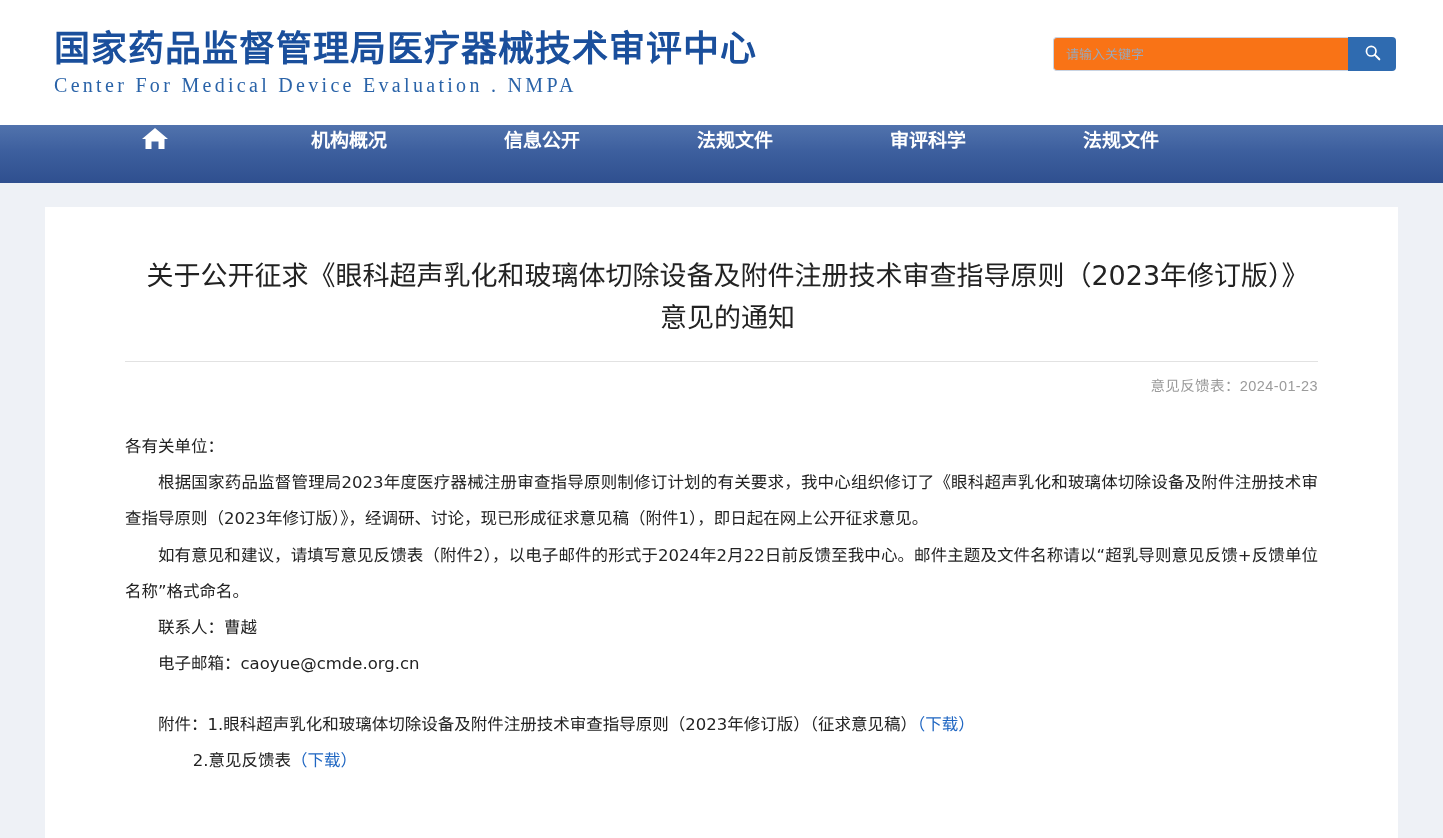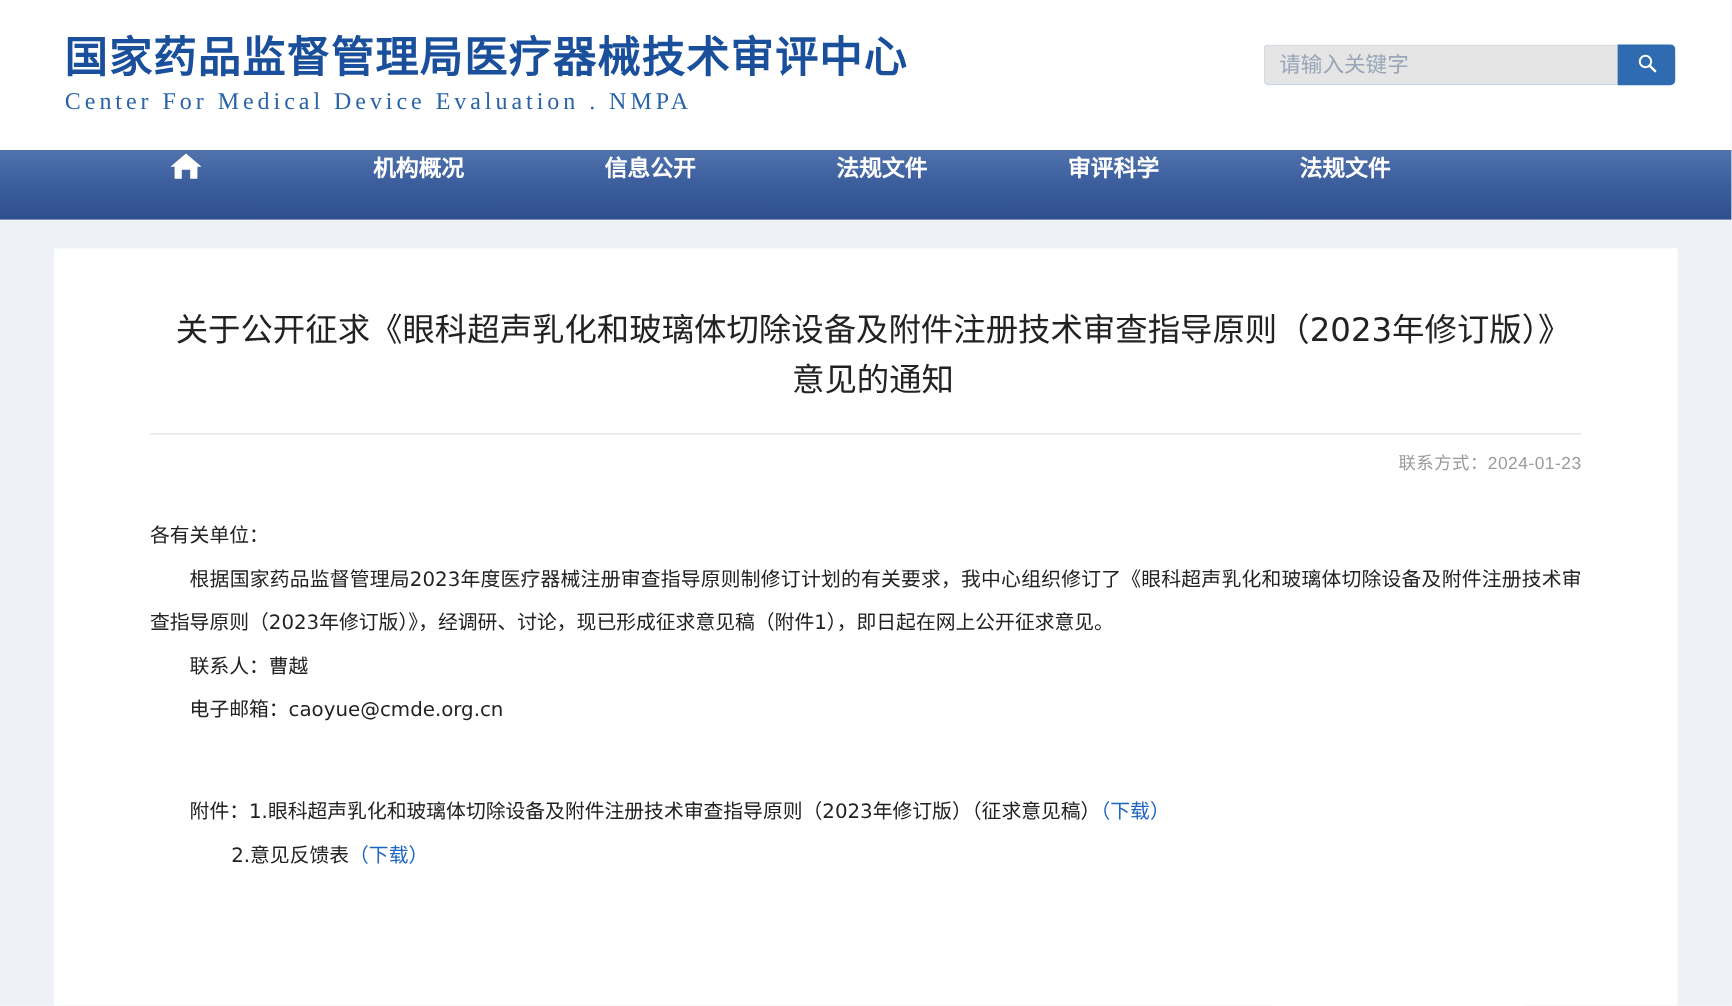--- a/index.html
+++ b/index.html
@@ -90,24 +90,24 @@
     display: flex;
     height: 34px;
     width: 343px;
   }
   .search-input {
     flex: 1;
     border: 1px solid #c9d4e3;
     border-right: none;
     border-radius: 4px 0 0 4px;
     padding: 0 12px;
-    font-size: 18px;
+    font-size: 13px;
     color: #333;
     outline: none;
-    background: #e5e5e5;
+    background: #f97316;
   }
   .search-input::placeholder { color: #9aa7b8; }
   .search-btn {
     width: 48px;
     background: #2f6bb0;
     border: none;
     border-radius: 0 4px 4px 0;
     cursor: pointer;
     display: flex;
     align-items: center;
@@ -164,21 +164,21 @@
     margin-bottom: 34px;
   }
   .body-text {
     font-size: 16.5px;
     line-height: 2.2;
     color: #222;
     font-family: "DejaVu Sans", sans-serif;
   }
   .body-text p { margin: 0; text-align: justify; }
   .indent { text-indent: 2em; }
-  .attach { margin-top: 49px; }
+  .attach { margin-top: 24px; }
   .attach-row { display: block; }
   .attach-indent { padding-left: 4.1em; }
   .dl-link { color: #1f66c2; cursor: pointer; text-decoration: none; }
 </style>
 </head>
 <body>
 
 <div class="header">
   <div class="logo-wrap">
     <div class="logo-text">
@@ -221,26 +221,27 @@
 </div>
 
 <div class="page">
   <div class="card">
 
     <h1 class="doc-title">关于公开征求《眼科超声乳化和玻璃体切除设备及附件注册技术审查指导原则（2023年修订版）》意见的通知</h1>
 
     <div class="divider"></div>
 
     <div class="pubtime">
-      <span>联系方式：</span><span>2024-01-23</span>
+      <span>意见反馈表：</span><span>2024-01-23</span>
     </div>
 
     <div class="body-text">
       <p>各有关单位：</p>
       <p class="indent">根据国家药品监督管理局2023年度医疗器械注册审查指导原则制修订计划的有关要求，我中心组织修订了《眼科超声乳化和玻璃体切除设备及附件注册技术审查指导原则（2023年修订版）》，经调研、讨论，现已形成征求意见稿（附件1），即日起在网上公开征求意见。</p>
+      <p class="indent">如有意见和建议，请填写意见反馈表（附件2），以电子邮件的形式于2024年2月22日前反馈至我中心。邮件主题及文件名称请以“超乳导则意见反馈+反馈单位名称”格式命名。</p>
       <p class="indent">联系人：曹越</p>
       <p class="indent">电子邮箱：caoyue@cmde.org.cn</p>
 
       <div class="attach">
         <p class="indent attach-row"><span>附件：</span><span>1.</span><span>眼科超声乳化和玻璃体切除设备及附件注册技术审查指导原则（2023年修订版）（征求意见稿）</span><span class="dl-link">（下载）</span></p>
         <p class="attach-indent attach-row"><span>2.</span><span>意见反馈表</span><span class="dl-link">（下载）</span></p>
       </div>
     </div>
 
   </div>

